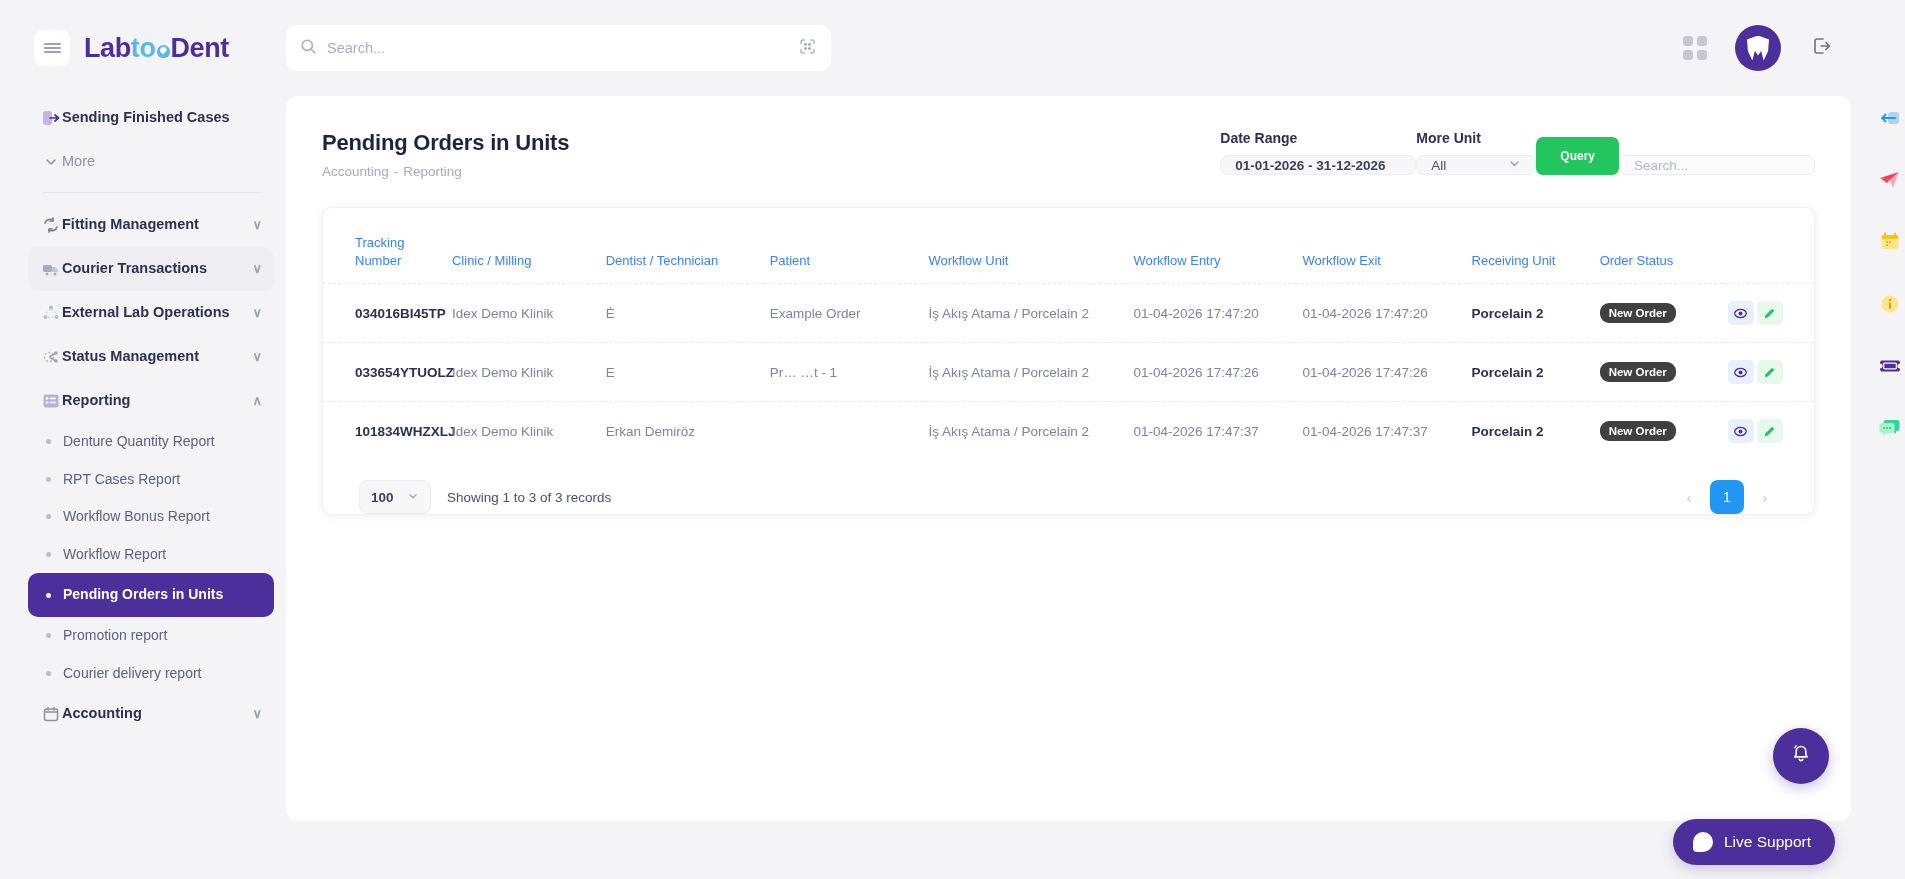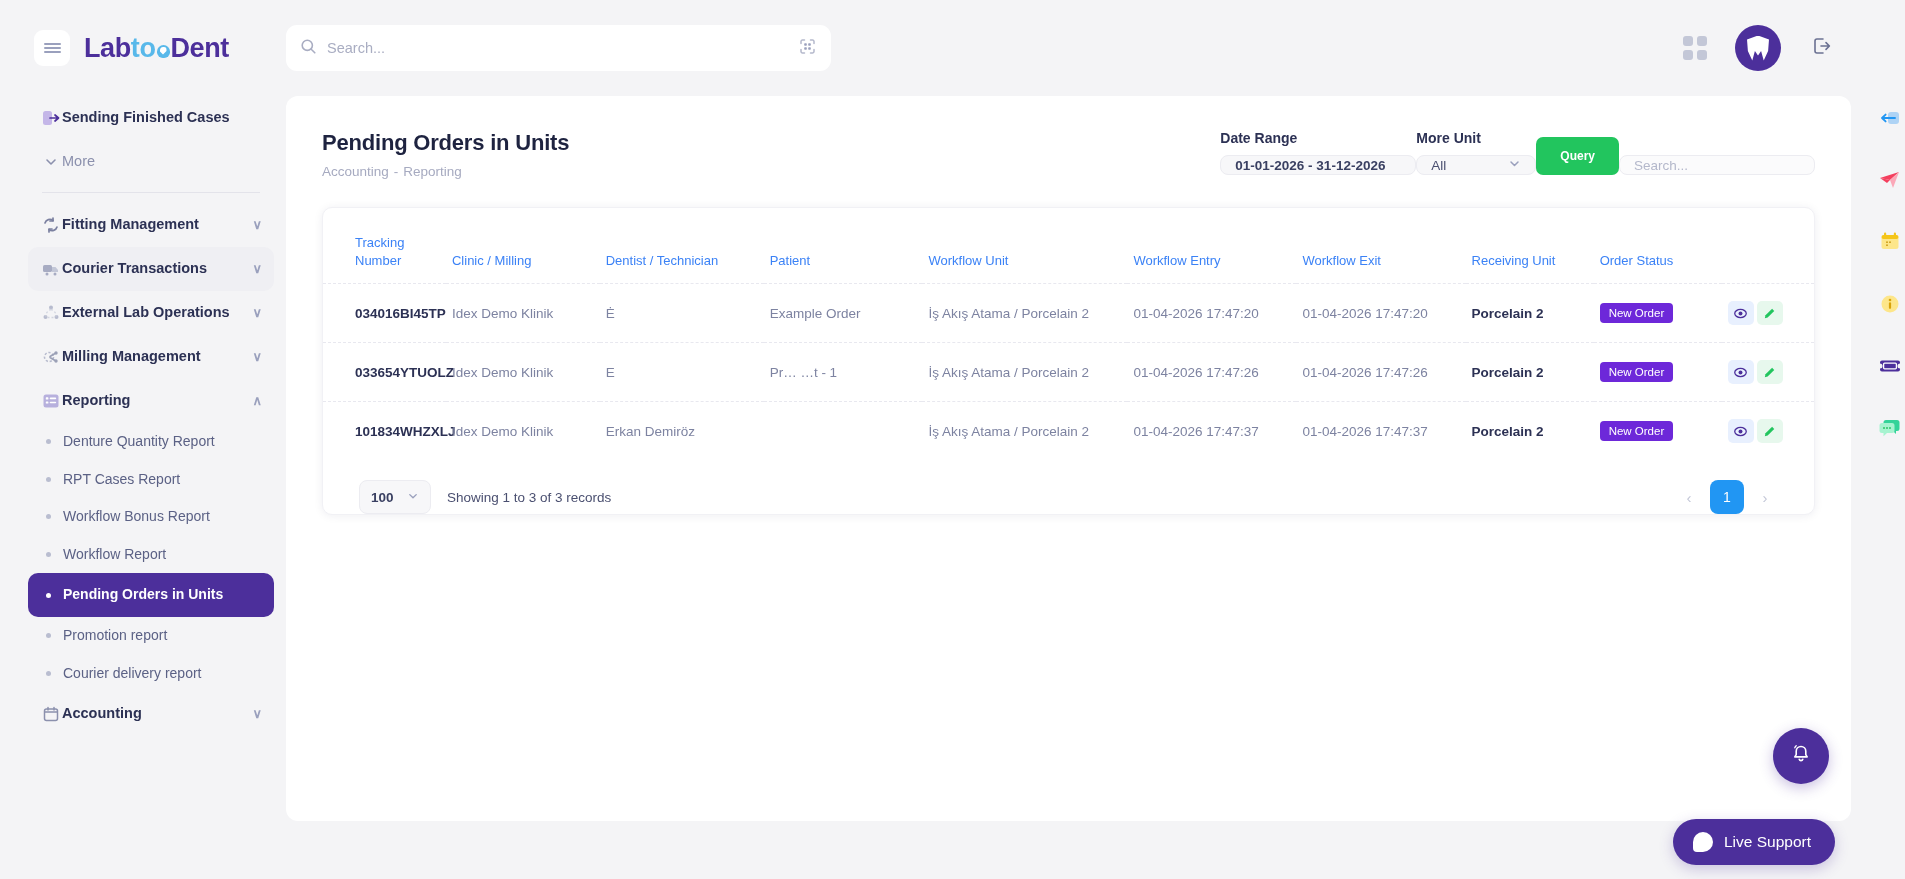--- a/index.html
+++ b/index.html
@@ -117,22 +117,22 @@
     padding: 18px 6px 14px 6px; vertical-align: bottom; line-height: 1.35;
   }
   thead th:first-child { padding-left: 32px; }
   tbody td {
     font-size: 13.5px; color: #7d83a1; padding: 17px 6px; vertical-align: middle;
     border-top: 1px dashed #e8e8ef;
   }
   tbody td:first-child { padding-left: 32px; color: #2c3154; font-weight: bold; }
   tbody td.strong { color: #2c3154; font-weight: bold; }
   .badge {
-    display: inline-block; background: #6d28d9; color: #ffffff; font-size: 11.5px;
-    font-weight: normal; padding: 4px 9px; border-radius: 4px; white-space: nowrap;
+    display: inline-block; background: #404040; color: #ffffff; font-size: 11.5px;
+    font-weight: bold; padding: 4px 9px; border-radius: 9px; white-space: nowrap;
   }
   .acts { display: flex; gap: 3px; }
   .abtn { width: 26px; height: 24px; border-radius: 5px; display: flex; align-items: center; justify-content: center; cursor: pointer; }
   .abtn.view { background: #e8f0fe; }
   .abtn.edit { background: #e7f8ed; }
 
   .tfoot { display: flex; align-items: center; padding: 20px 36px 0 36px; }
   .pagesel {
     width: 72px; height: 34px; background: #f7f7f9; border: 1px solid #ececf1; border-radius: 8px;
     display: flex; align-items: center; justify-content: space-between; padding: 0 11px;
@@ -252,21 +252,21 @@
 
       <div class="navitem">
         <span class="ico">
           <svg width="20" height="20" viewBox="0 0 20 20">
               <circle cx="8" cy="10" r="4.5" fill="none" stroke="#b7bbce" stroke-width="1.6" stroke-dasharray="2.2 1.8"></circle>
               <path d="M9 9.5l5-3M9 10.5l5 3" stroke="#9ba0b6" stroke-width="1.5" stroke-linecap="round"></path>
               <circle cx="15" cy="6" r="1.7" fill="#9ba0b6"></circle>
               <circle cx="15" cy="14" r="1.7" fill="#9ba0b6"></circle>
             </svg>
         </span>
-        <span class="lbl">Milling Management</span>
+        <span class="lbl">Status Management</span>
         <span class="chev">∨</span>
       </div>
 
       <div class="navitem">
         <span class="ico">
           <svg width="20" height="20" viewBox="0 0 20 20">
               <rect x="2.5" y="3.5" width="15" height="13" rx="2.5" fill="#b7b0dd"></rect>
               <rect x="4.8" y="6.3" width="2.6" height="2.2" rx="0.6" fill="#ffffff"></rect>
               <rect x="4.8" y="10.4" width="2.6" height="2.2" rx="0.6" fill="#ffffff"></rect>
               <rect x="8.7" y="6.6" width="6.5" height="1.6" rx="0.8" fill="#ffffff"></rect>

